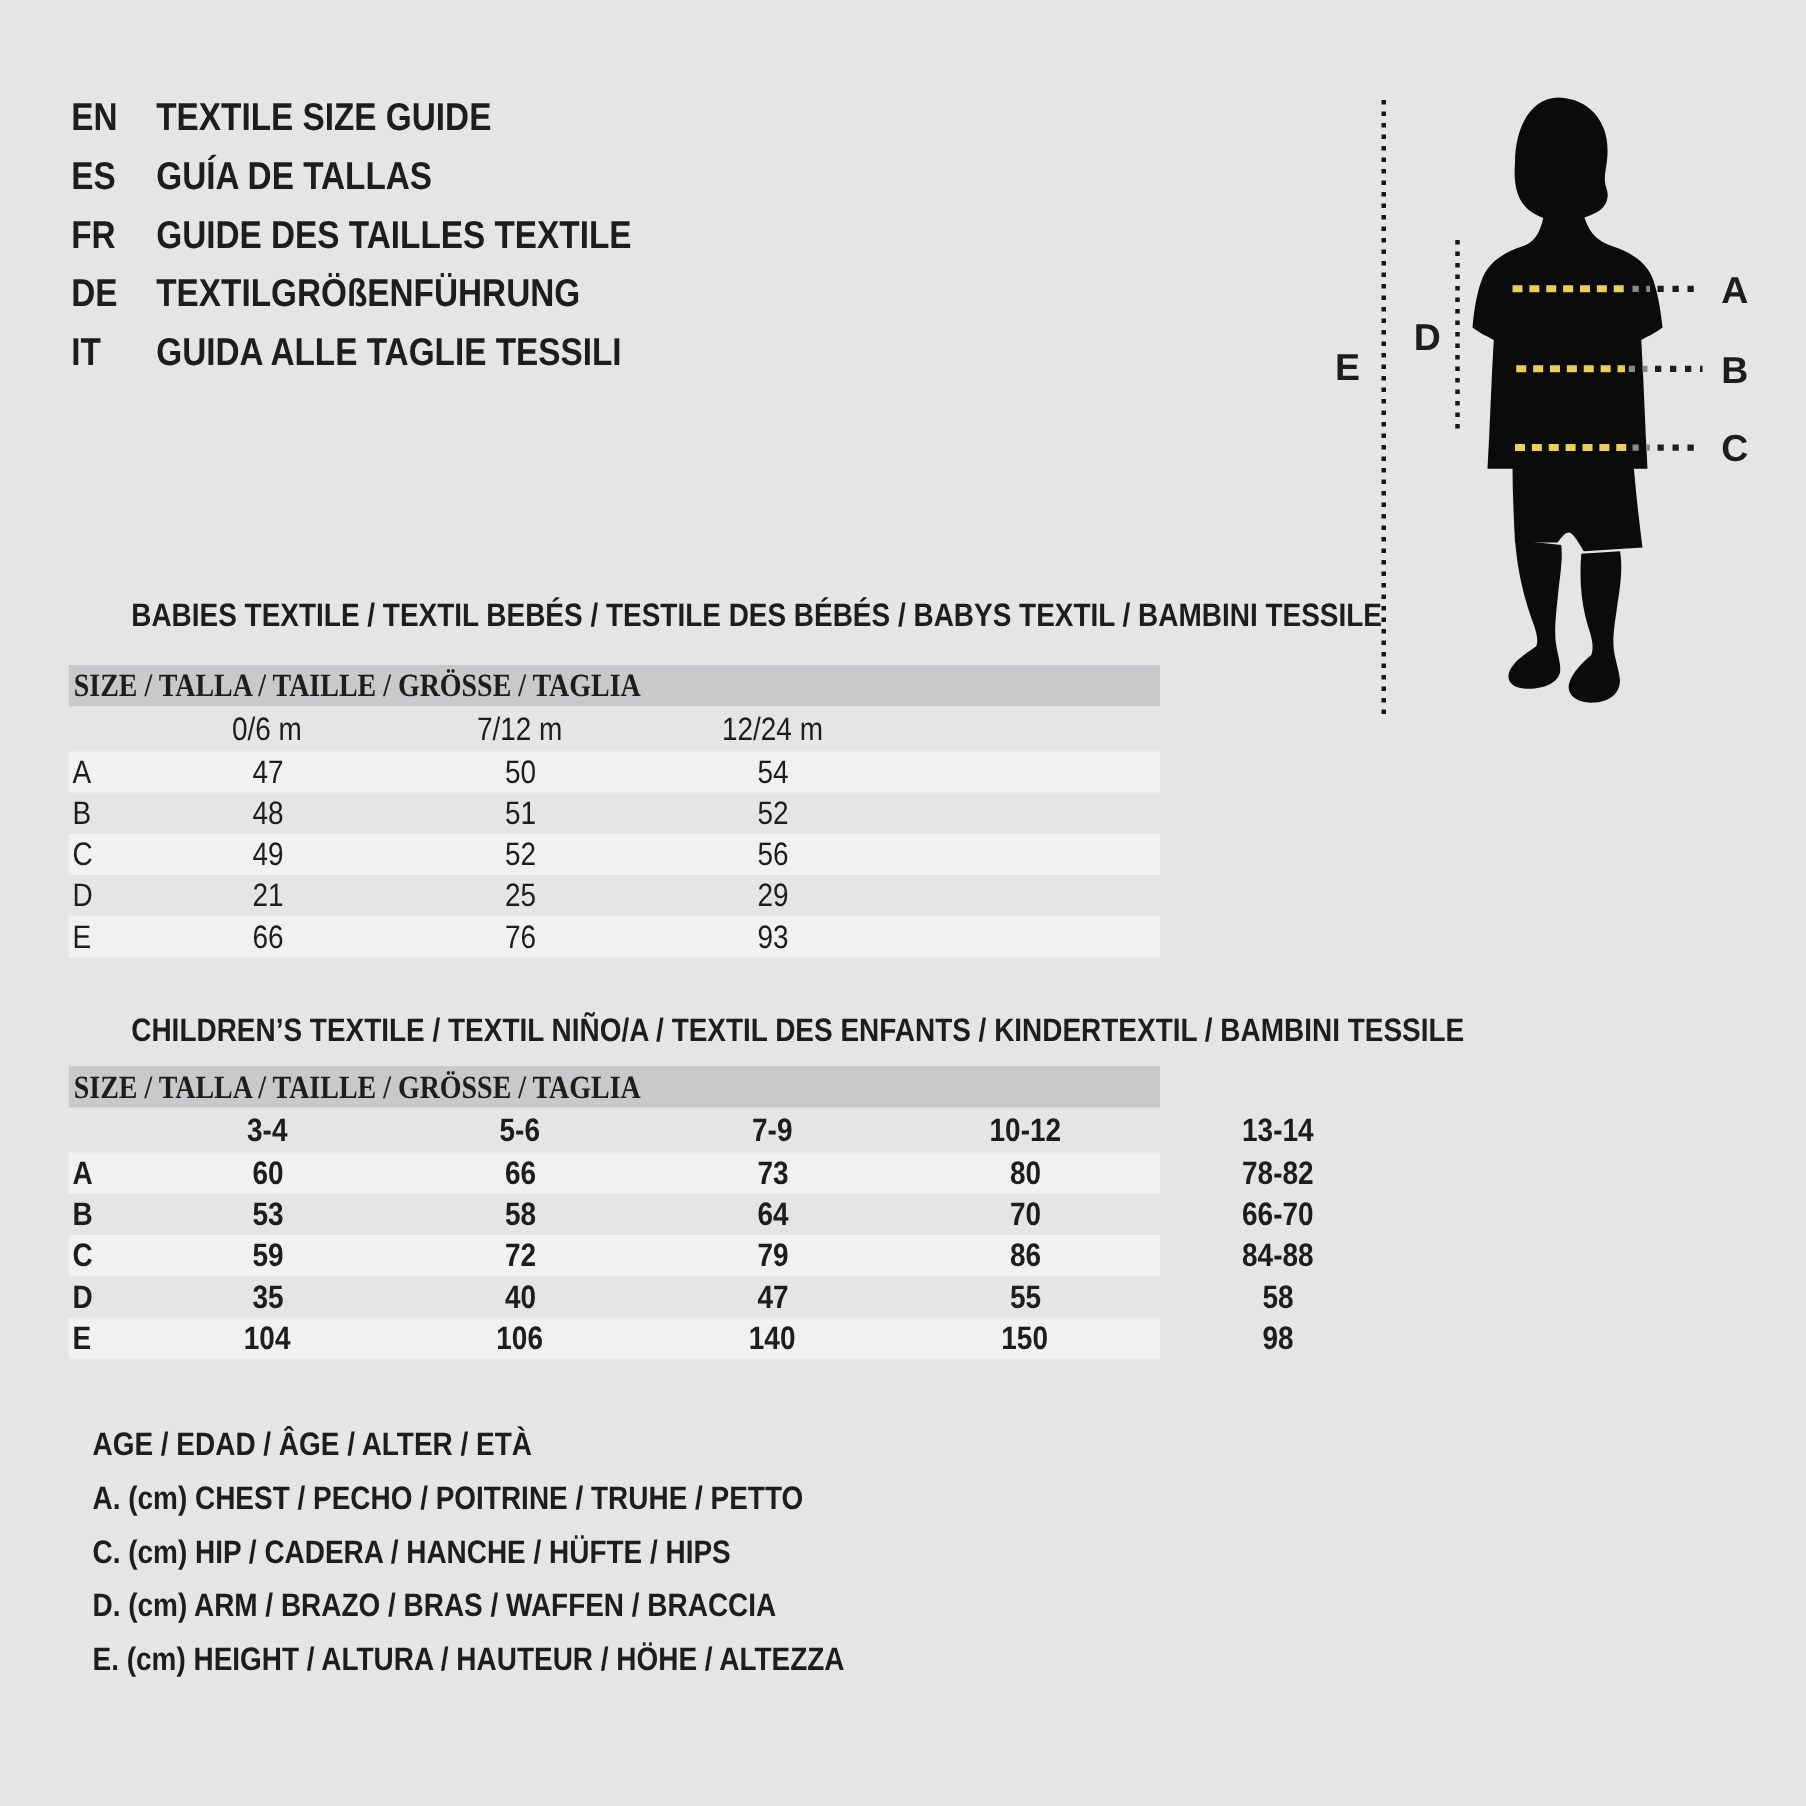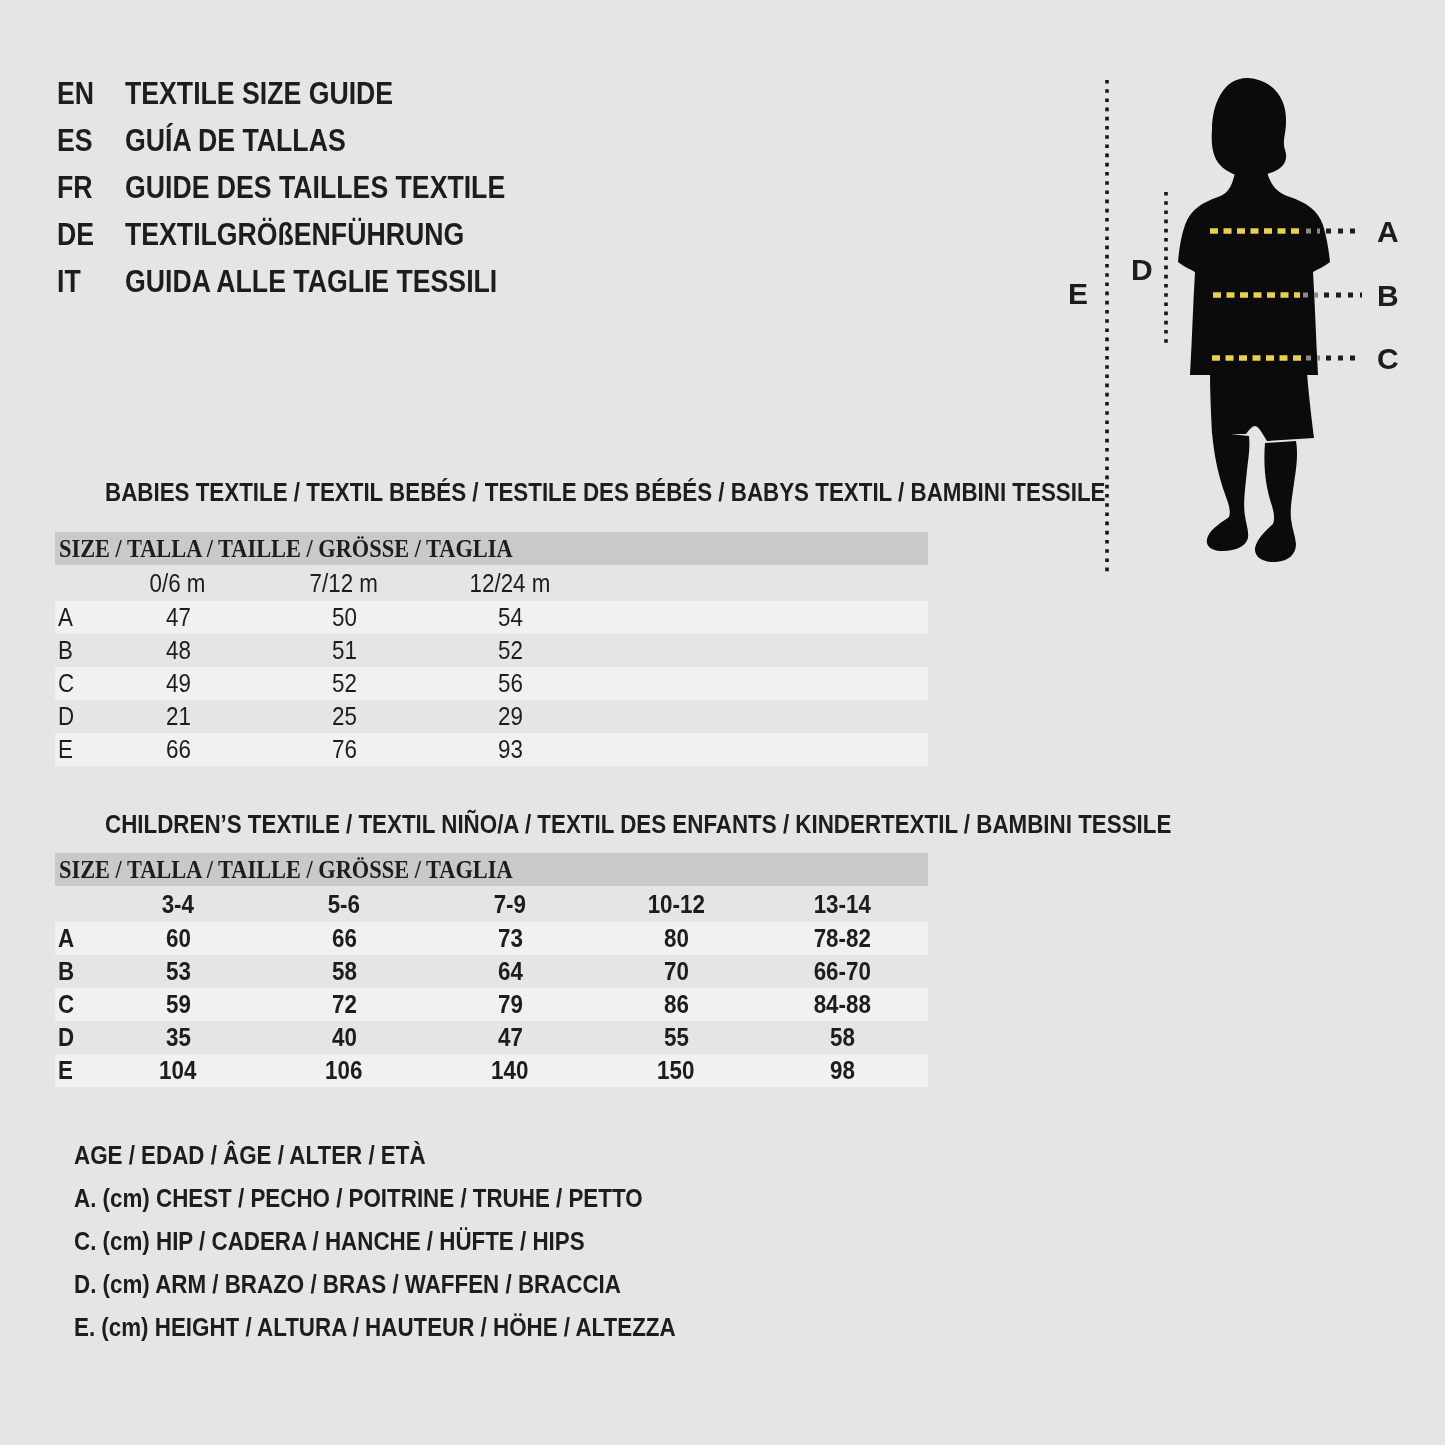--- a/index.html
+++ b/index.html
@@ -25,21 +25,21 @@
   .heading-children { top:809px; }
 
   
   .size-table { position:absolute; left:55px; width:873px; }
   .table-babies { top:532px; }
   .table-children { top:853px; }
   .size-bar {
     height:33px; background:#c9c9cb; display:flex; align-items:center;
     font-weight:bold; font-size:26px; padding-left:4px; box-sizing:border-box;font-family:Liberation Serif, serif;
   }
-  .grid-b, .grid-c { display:grid; align-items:center; }
+  .grid-b, .grid-c { display:grid; align-items:center;gap:36px; }
   .grid-b { grid-template-columns:40px 166px 166px 166px 1fr; }
   .grid-c { grid-template-columns:40px 166px 166px 166px 166px 166px 1fr;font-weight:bold; }
   .cols-row { height:36px; font-size:26px; }
   .trow { height:33px; font-size:26px; }
   .trow.striped { background:#f1f1f2; }
   .cell { display:flex; align-items:center; justify-content:center; height:100%; }
   .cell.label { justify-content:flex-start; padding-left:3px; box-sizing:border-box; }
 
   
   .legend-block { position:absolute; left:74px; top:1134px; }

